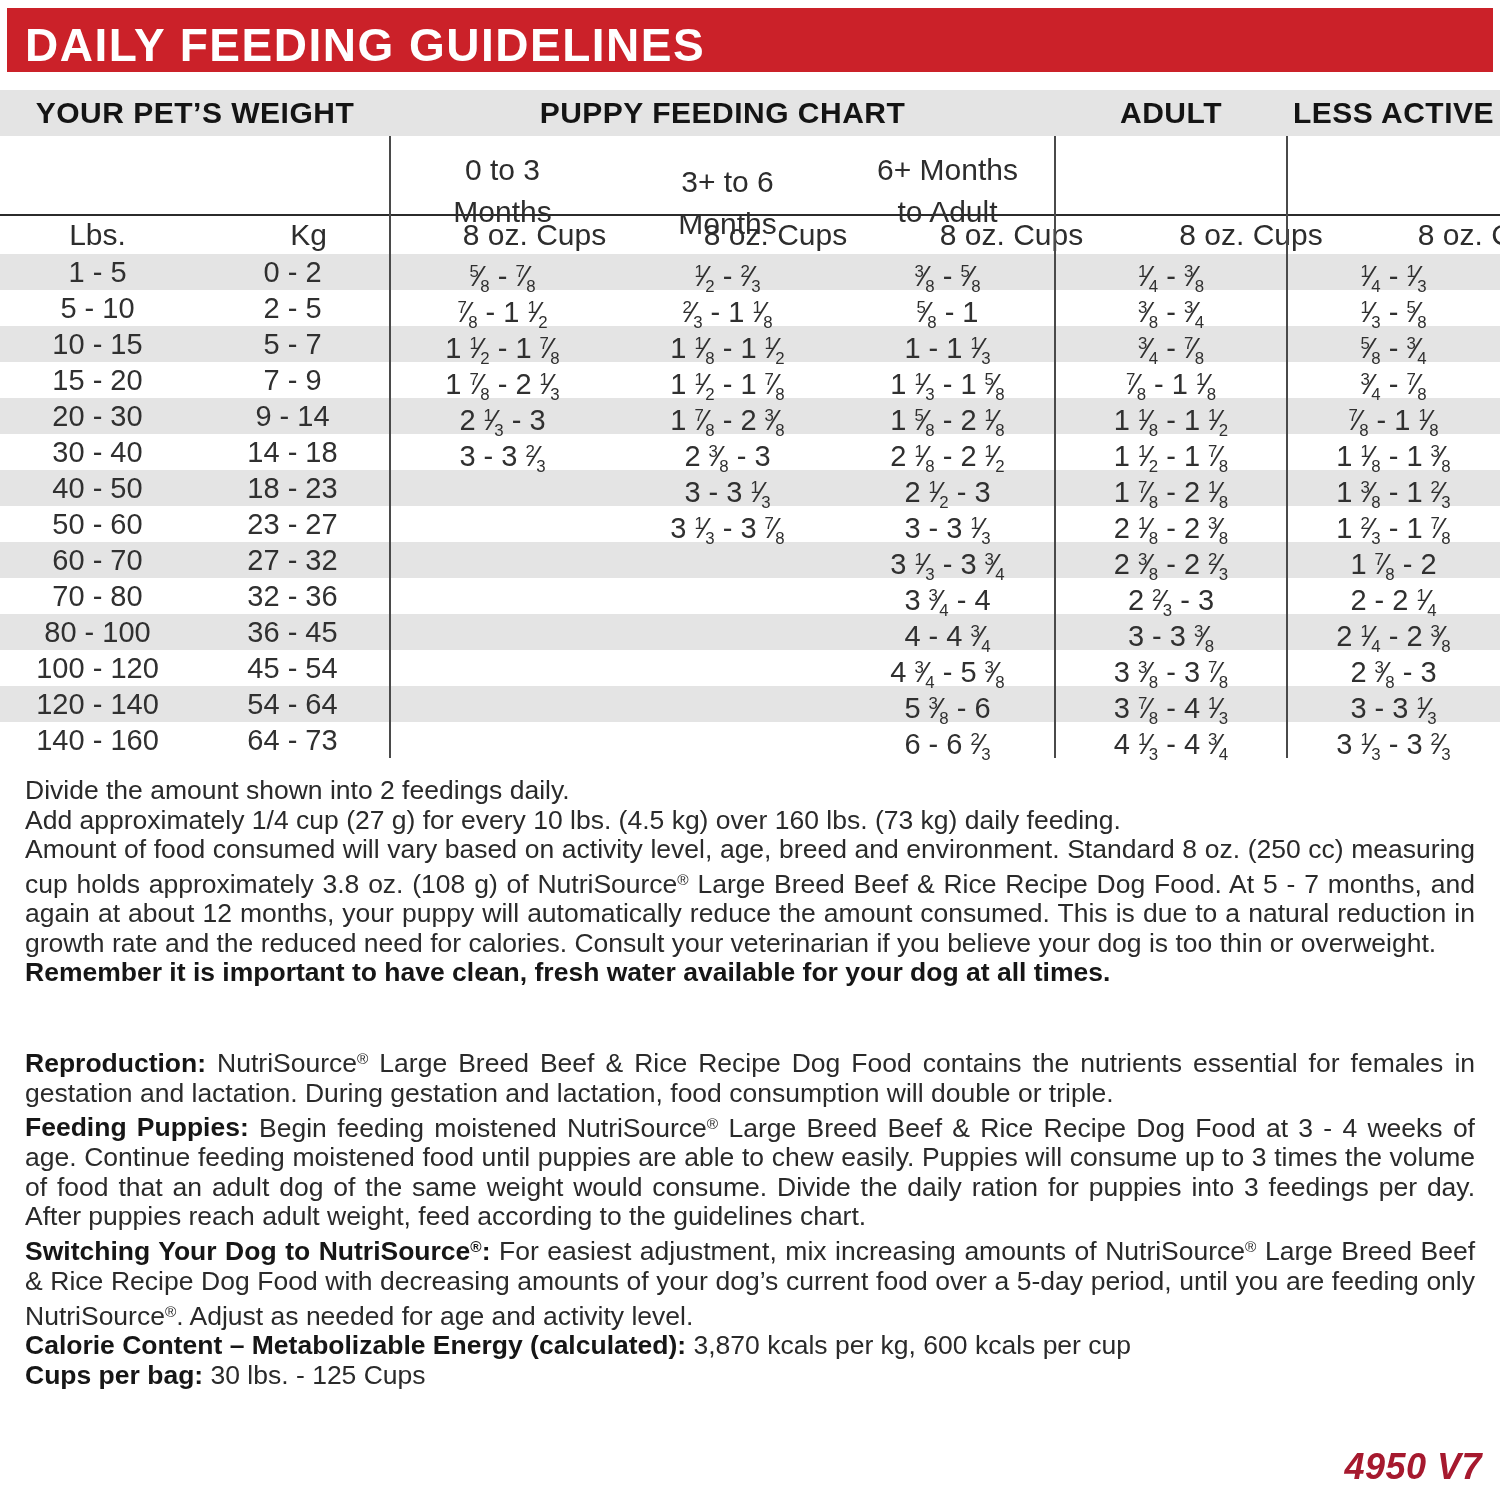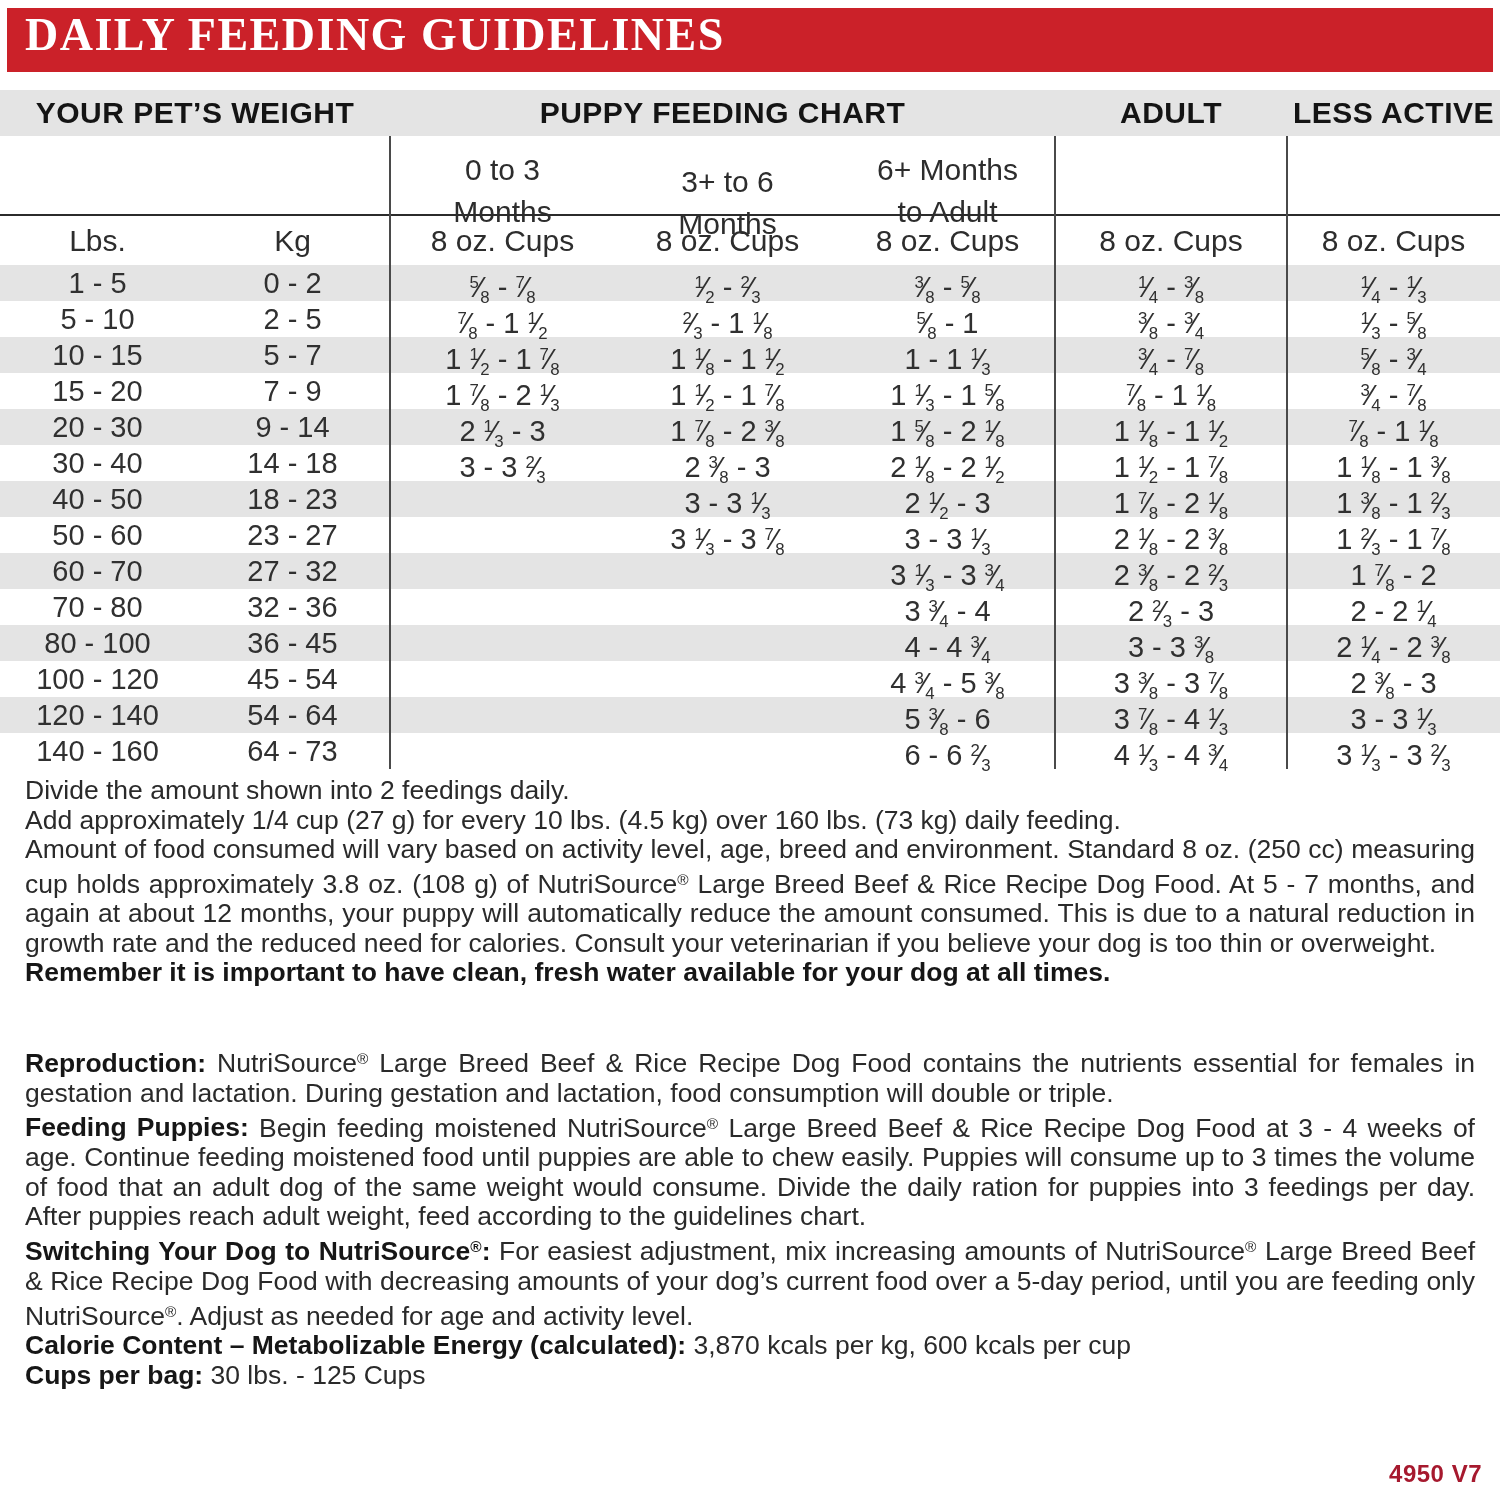--- a/index.html
+++ b/index.html
@@ -6,21 +6,21 @@
   body {
     width:1500px; height:1500px; position:relative;
     background:#ffffff; color:#262626;
     font-family:"Liberation Sans", sans-serif;
     overflow:hidden;
   }
 
   
   .banner {
     position:absolute; left:7px; top:8px; right:7px; height:64px;
-    background:#cb2129; display:flex; align-items:flex-start;font-family:Liberation Serif, serif;
+    background:#cb2129; display:flex; align-items:flex-end;
   }
   .banner h1 {
     margin:0; padding-left:18px; font-size:46px; font-weight:bold;
     letter-spacing:1.5px; color:#ffffff; white-space:nowrap;
   }
 
   
   .table-wrap { position:absolute; top:90px; left:0; width:1500px; }
   .cols { display:grid; grid-template-columns:195px 195px 225px 225px 215px 232px 213px; }
 
@@ -29,21 +29,21 @@
   .gh-weight { grid-column:1/3; }
   .gh-puppy  { grid-column:3/6; }
   .gh-adult  { grid-column:6/7; }
   .gh-less   { grid-column:7/8; }
 
   .tbody { position:relative; }
   .subhead { height:78px; border-bottom:2px solid #2b2b2b; align-items:center; }
   .sub { text-align:center; font-size:30px; line-height:42px; color:#2d2d2d; }
   .col3 { grid-column:3; } .col4 { grid-column:4;margin-top:25px; } .col5 { grid-column:5; }
 
-  .units { height:49px; align-items:center; }
+  .units { height:38px; align-items:center;gap:16px; }
   .unit-cell { text-align:center; font-size:30px; color:#2d2d2d; }
 
   .row { height:36px; line-height:36px; }
   .row.stripe { background:#e4e4e4; }
   .cell { text-align:center; font-size:29px; color:#303030; white-space:nowrap; overflow:visible; }
 
   .vline { position:absolute; top:0; bottom:0; width:2px; background:#4a4a4a; }
   .vl-1 { left:389px; } .vl-2 { left:1054px; } .vl-3 { left:1286px; }
 
   
@@ -61,21 +61,21 @@
   .just { text-align:justify; }
   .boldline { font-weight:bold; color:#161616; }
   .sect { margin-top:48px; }
   .sect.first { margin-top:56px; }
   .lbl { font-weight:bold; color:#161616; }
   sup.reg { font-size:0.58em; vertical-align:0.55em; }
 
   .calorie-line { margin-top:50px; }
   .footer-code {
     position:absolute; right:18px; bottom:12px;
-    color:#a6192e; font-weight:bold; font-size:24px; letter-spacing:0.5px;
+    color:#a6192e; font-weight:bold; font-size:36px; letter-spacing:0.5px;font-style:italic;
   }
 </style>
 </head>
 <body>
 
 <header class="banner">
   <h1>DAILY FEEDING GUIDELINES</h1>
 </header>
 
 <section class="table-wrap">

